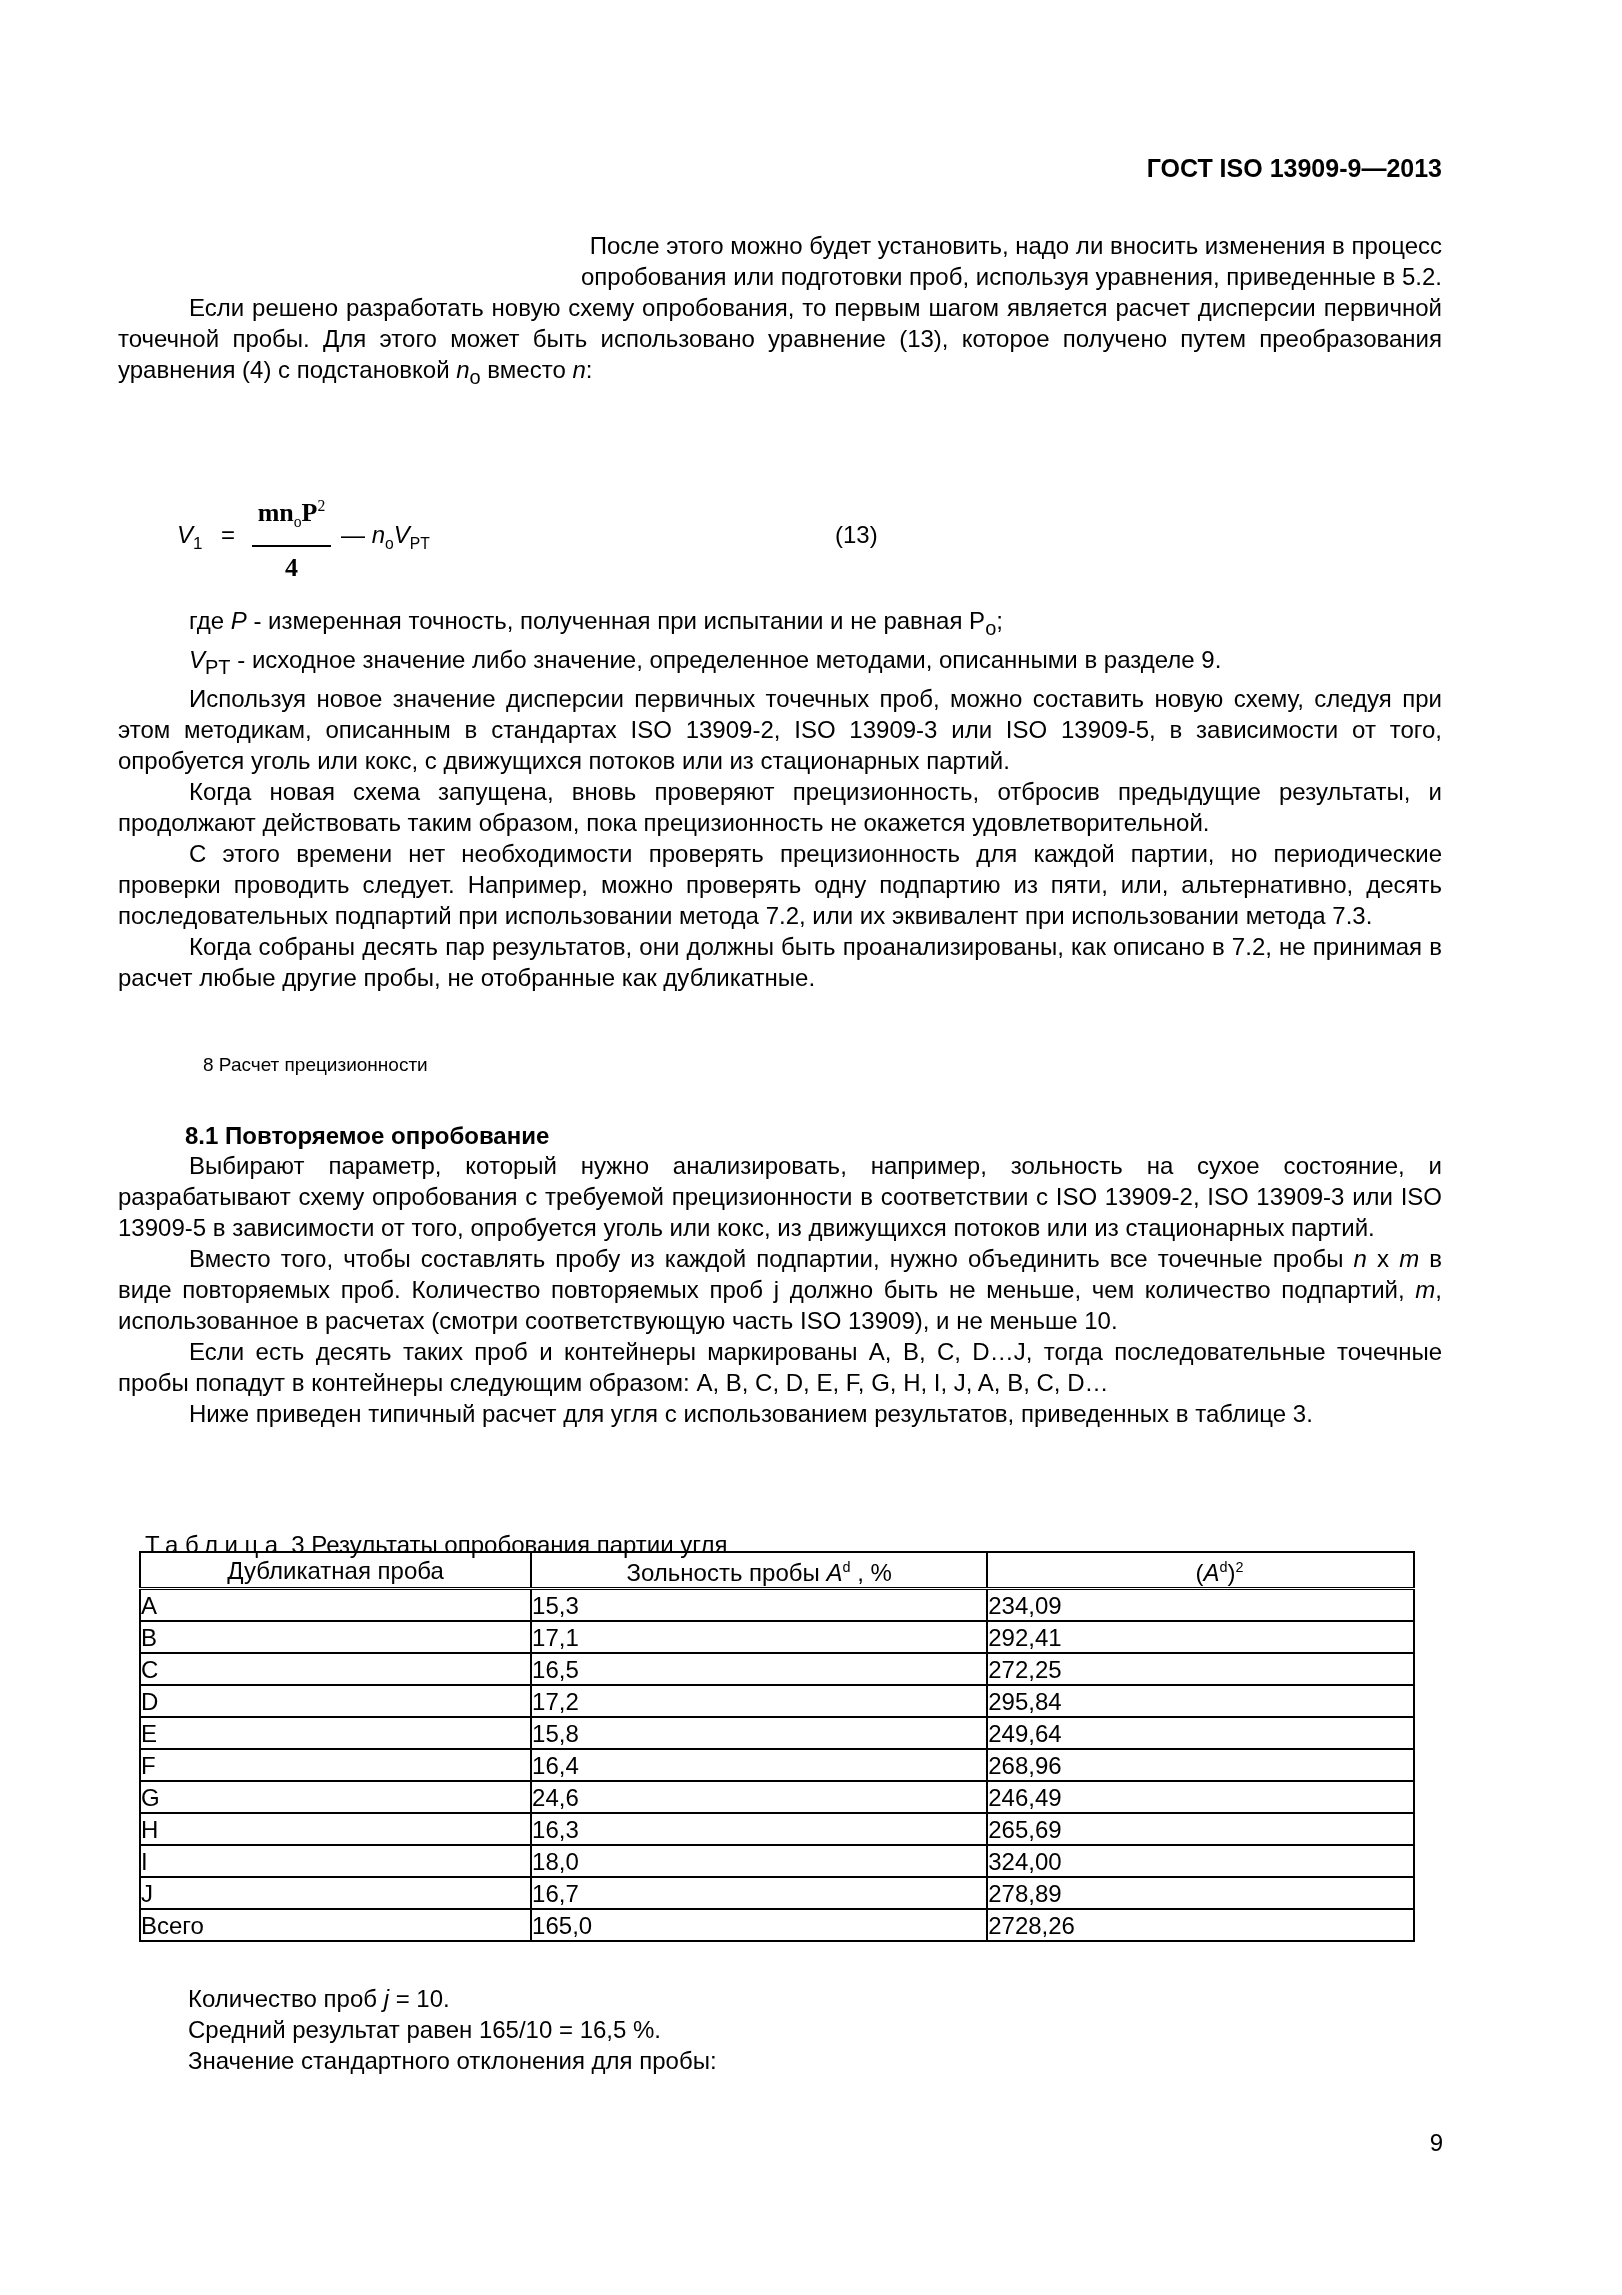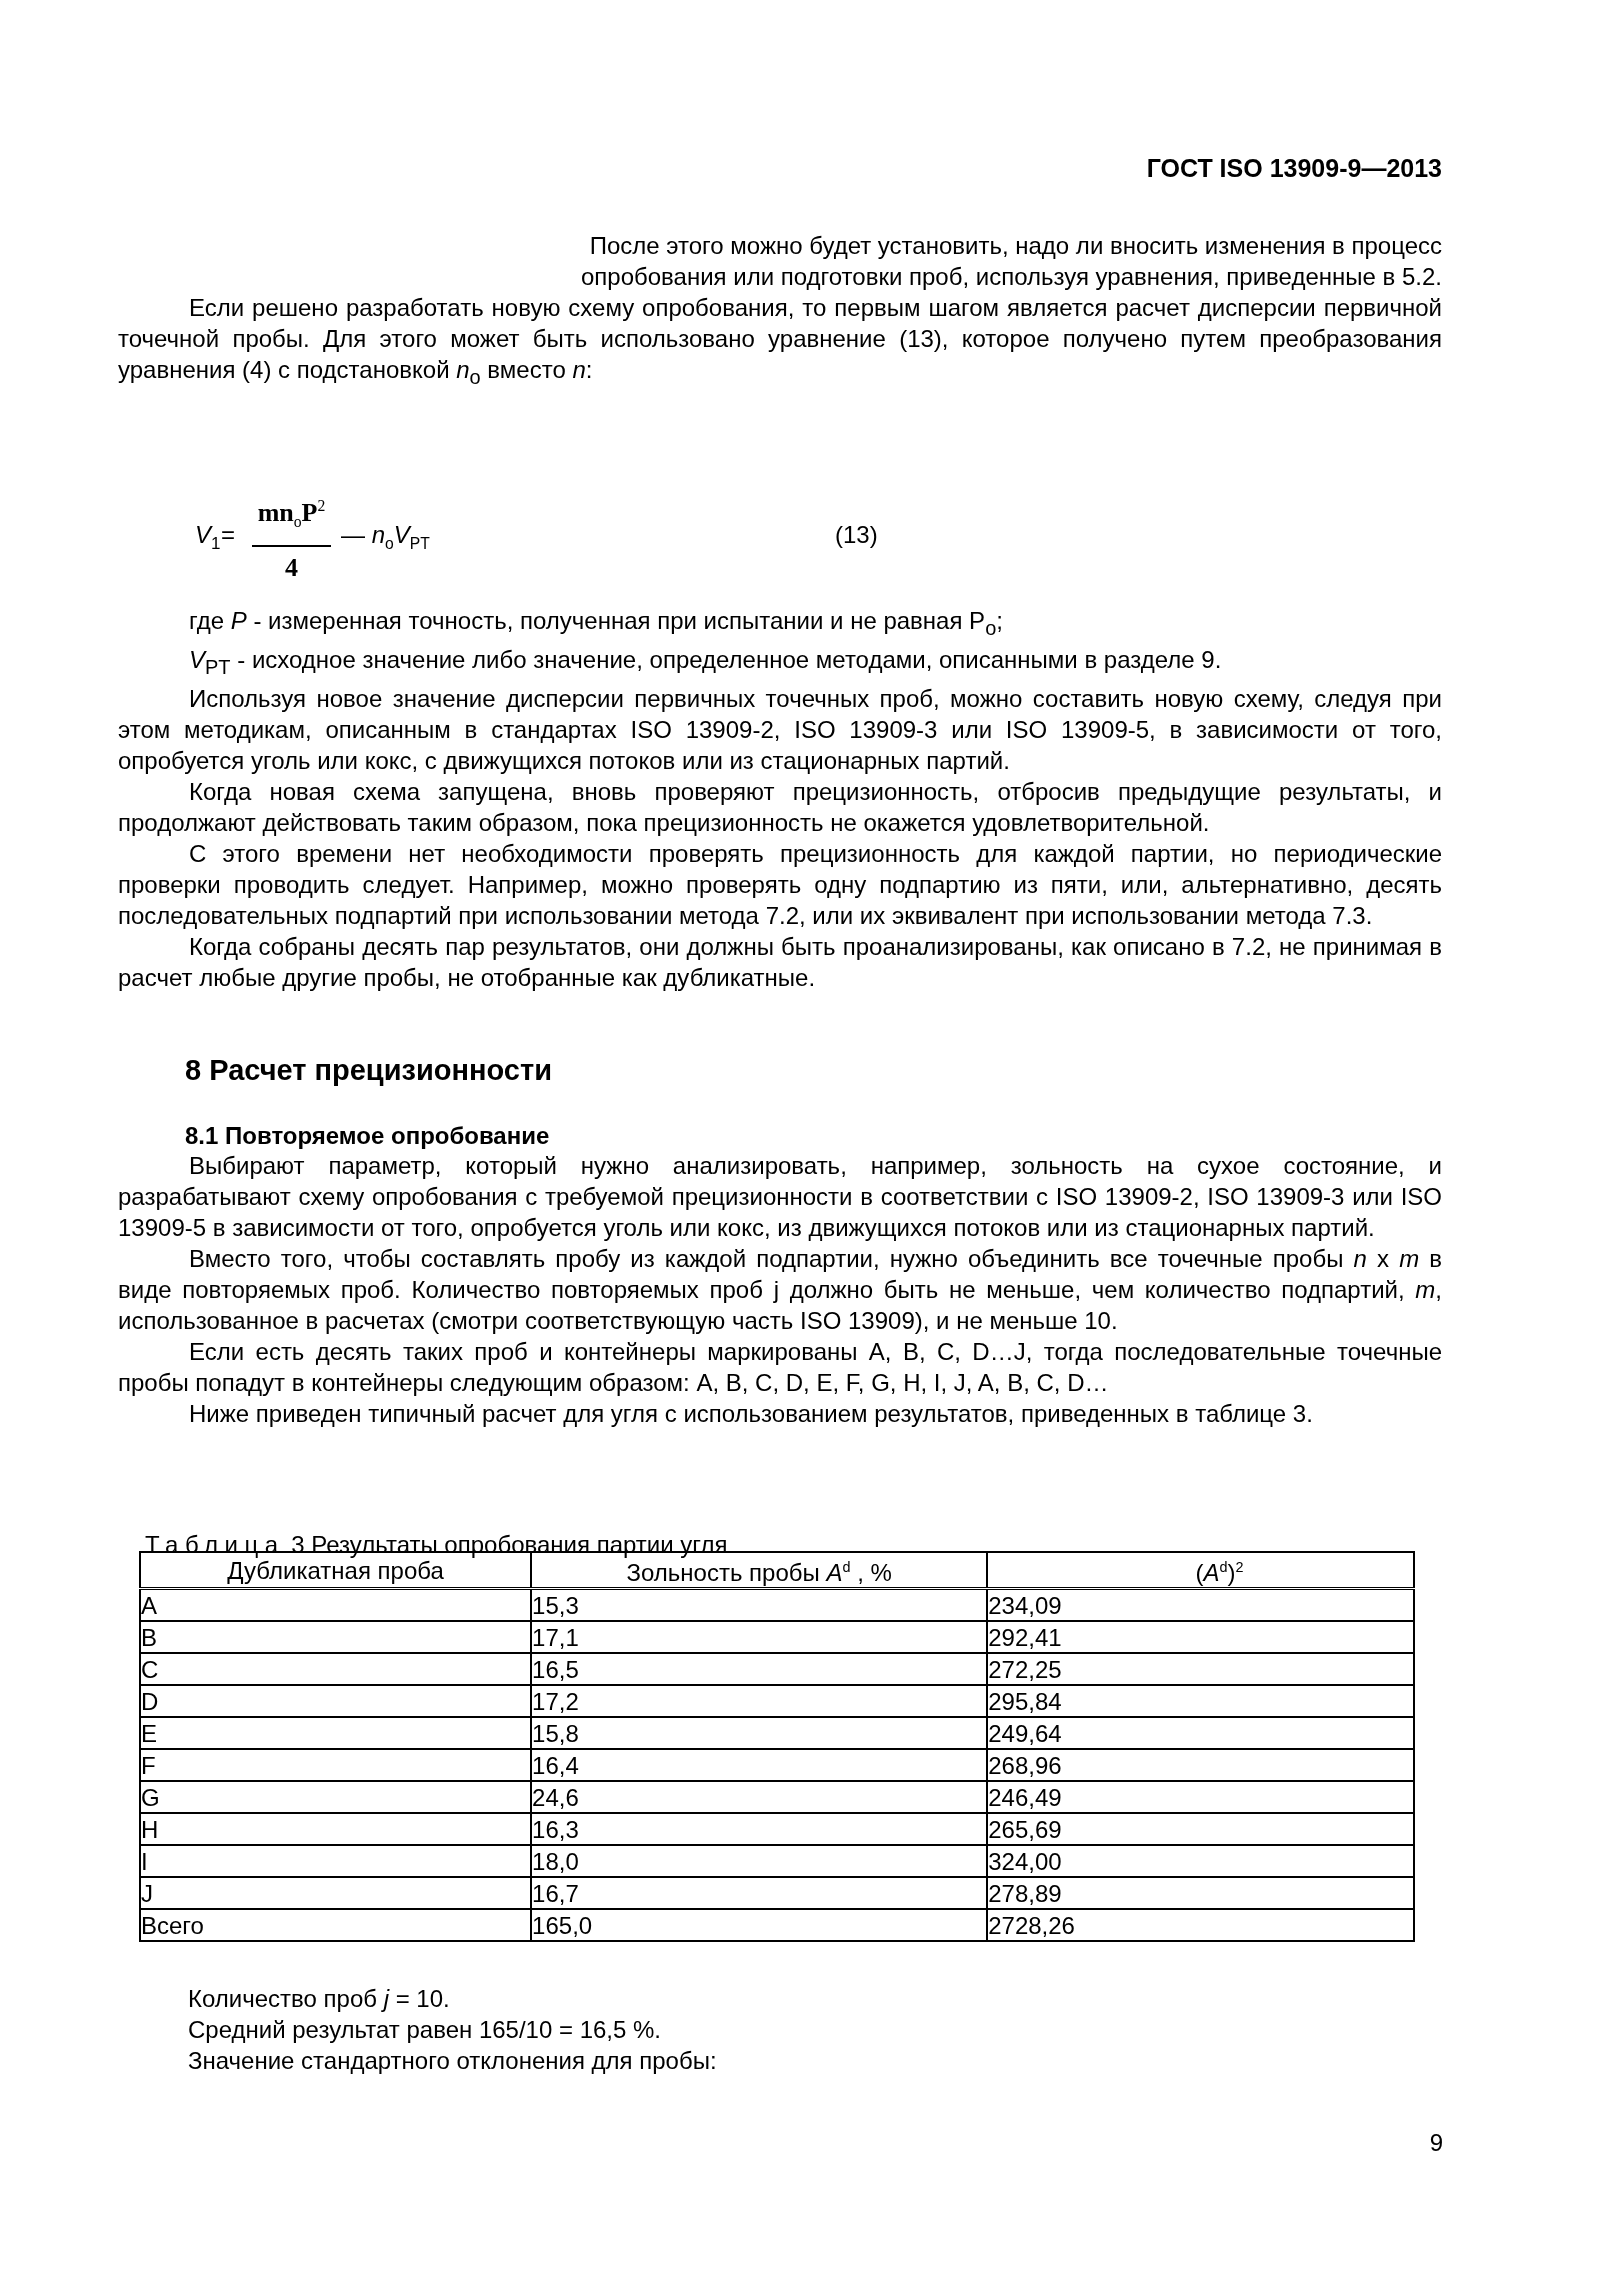--- a/index.html
+++ b/index.html
@@ -15,37 +15,37 @@
       position: absolute; left: 118px; width: 1324px;
       font-size: 24px; line-height: 31px; text-align: justify;
     }
     .p { margin: 0; text-indent: 71px; }
     .p.left { text-align: right; }
     .block1 { top: 230px; }
     .formula {
       position: absolute; left: 177px; top: 487px; height: 98px; width: 1112px;
       font-size: 24px;
     }
-    .f-v1 { position: absolute; left: 0; top: 34px; font-style: italic; margin-left: 18px; }
+    .f-v1 { position: absolute; left: 0; top: 34px; font-style: italic; }
     .f-v1 sub { font-style: normal; font-size: 17px; }
     .f-eq { position: absolute; left: 44px; top: 34px; }
     .f-frac { position: absolute; left: 75px; top: 0; width: 79px; text-align: center;
       font-family: "Liberation Serif", serif; font-weight: bold; font-size: 26px; }
     .f-num { display: block; line-height: 37px; }
     .f-num sub { font-size: 15.7px; font-weight: normal; }
     .f-num sup { font-size: 15.7px; font-weight: normal; }
     .f-bar { display: block; height: 2px; background: #000; margin: 5.2px 0 3.9px 0; }
     .f-den { display: block; line-height: 33px; }
     .f-rest { position: absolute; left: 164px; top: 34px; }
     .f-rest i sub, .f-rest sub { font-size: 15.7px; font-style: normal; }
     .f-num-label { position: absolute; left: 658px; top: 34px; }
     .block2 { top: 605px; }
     .h1 {
-      position: absolute; left: 185px; top: 1054px;
-      font-size: 29px; font-weight: bold;
+      position: absolute; left: 203px; top: 1054px;
+      font-size: 19px; font-weight: normal;
     }
     .h2 {
       position: absolute; left: 185px; top: 1122px;
       font-size: 24px; font-weight: bold;
     }
     .block3 { top: 1150px; }
     .caption {
       position: absolute; left: 145px; top: 1531px;
       font-size: 24px;
     }

